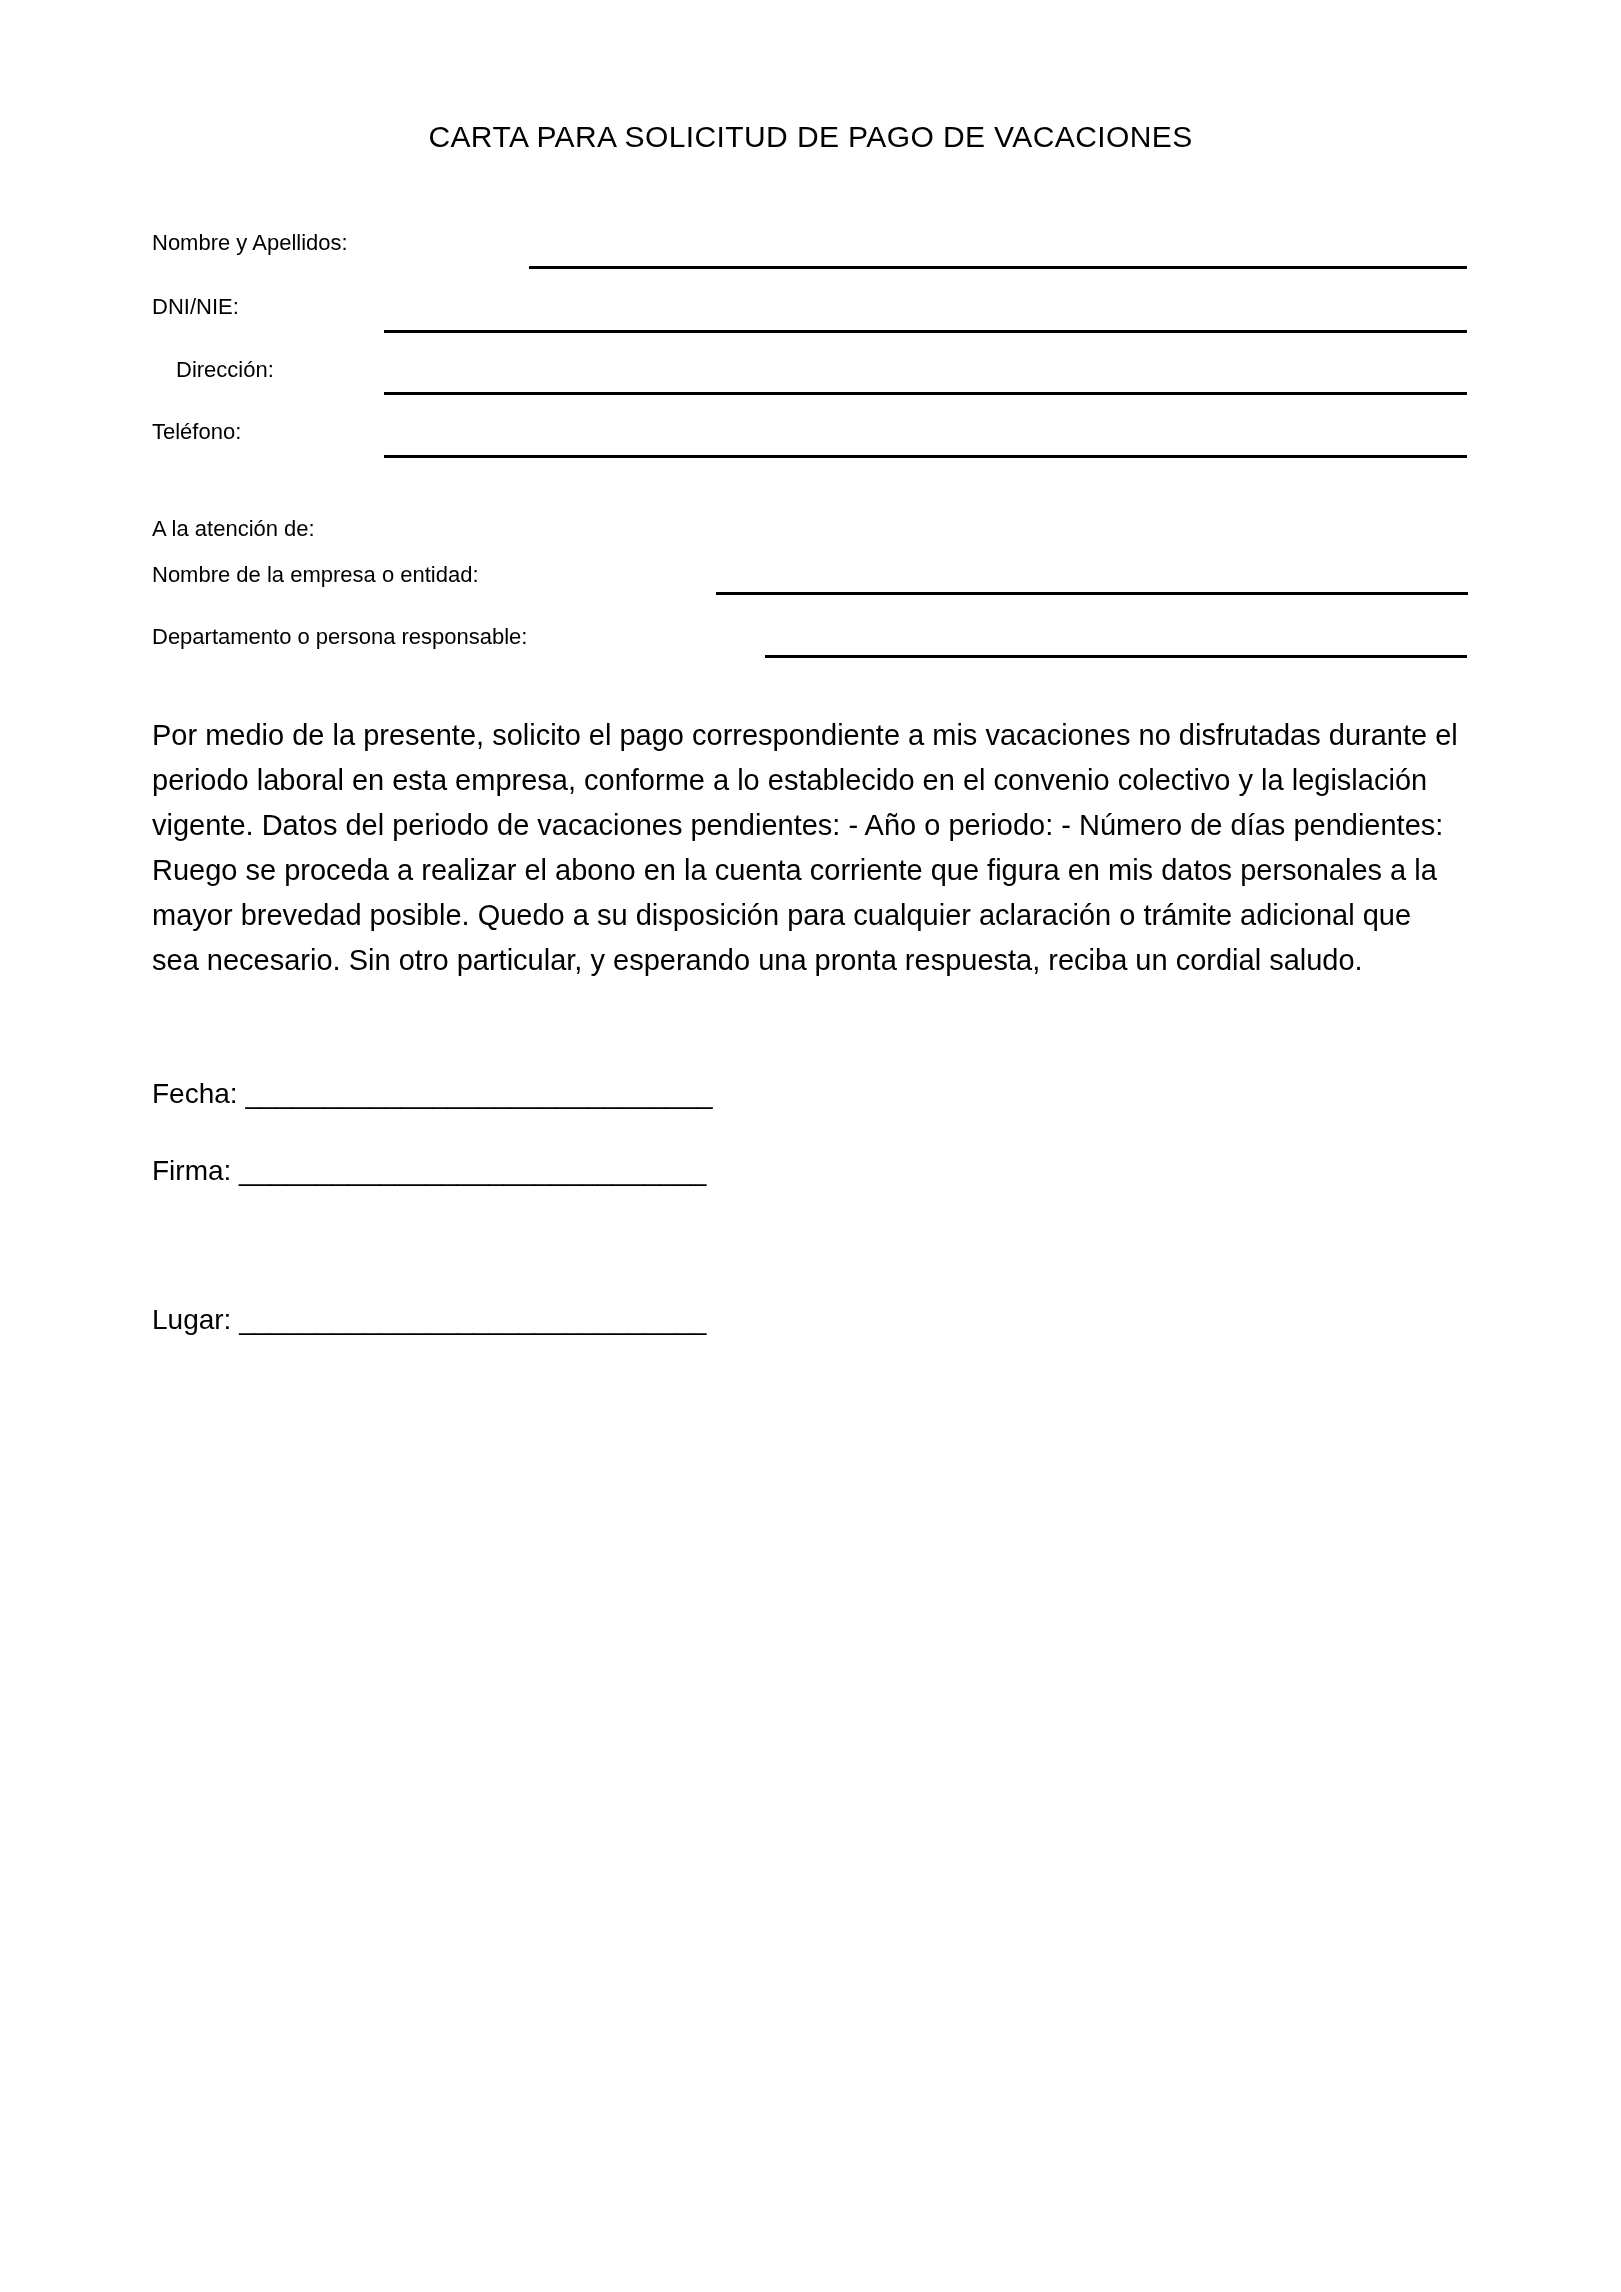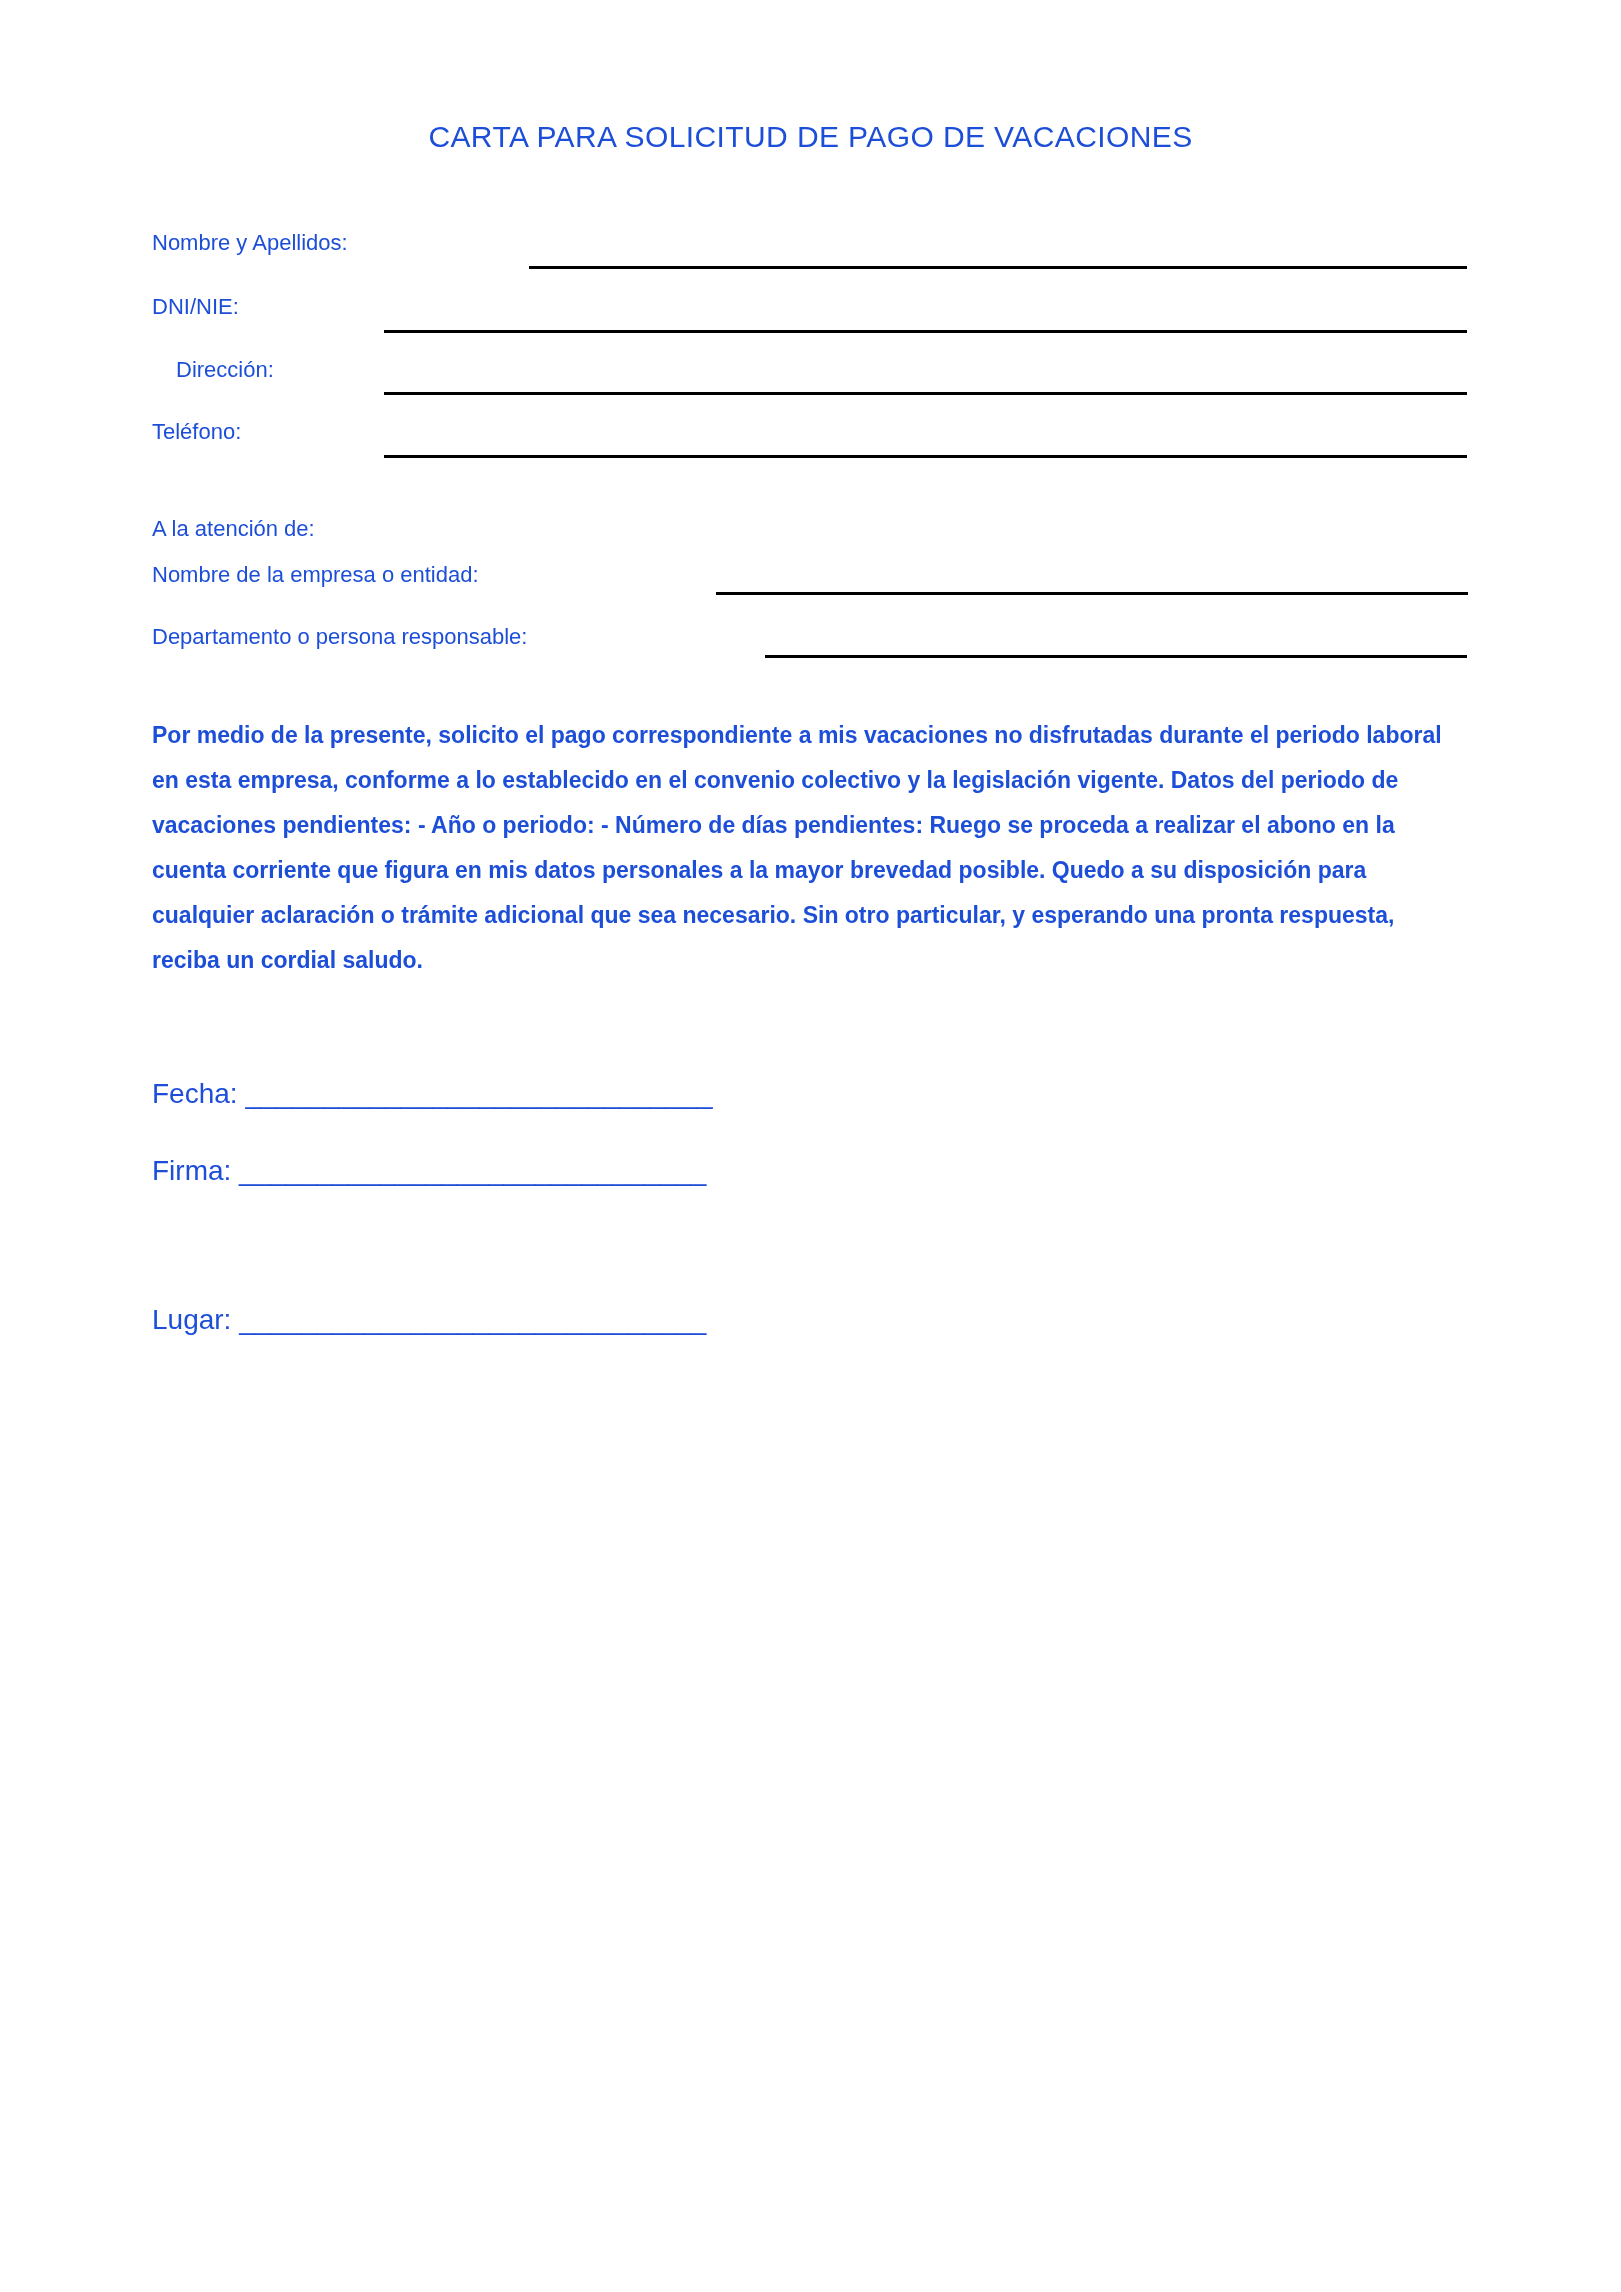--- a/index.html
+++ b/index.html
@@ -7,21 +7,21 @@
     padding: 0;
     background: #ffffff;
   }
 
   .page {
     position: relative;
     width: 1621px;
     height: 1775px;
     background: #ffffff;
     font-family: "Liberation Sans", sans-serif;
-    color: #1d4ed8;
+    color: #000000;
     overflow: hidden;
   }
 
   
   .doc-title {
     position: absolute;
     left: 0;
     right: 0;
     top: 120px;
     text-align: center;
@@ -46,24 +46,24 @@
     height: 0;
     border-top: 3.9px solid #000000;
   }
 
   
   .body-text {
     position: absolute;
     left: 152px;
     top: 713px;
     width: 1313px;
-    font-size: 23px;
+    font-size: 29px;
     line-height: 45px;
     text-align: left;
-    font-weight: 700;
+    font-weight: 400;
   }
 
   
   .sig-row {
     position: absolute;
     left: 152px;
     font-size: 28px;
     font-weight: 400;
     white-space: nowrap;
   }

